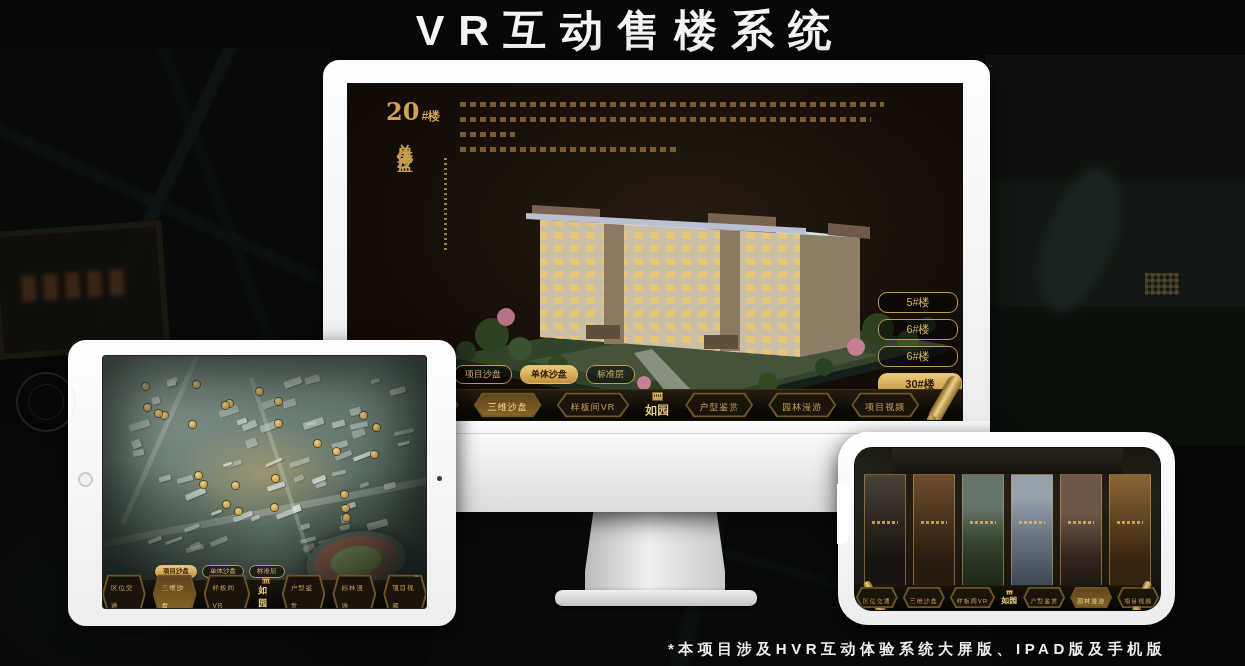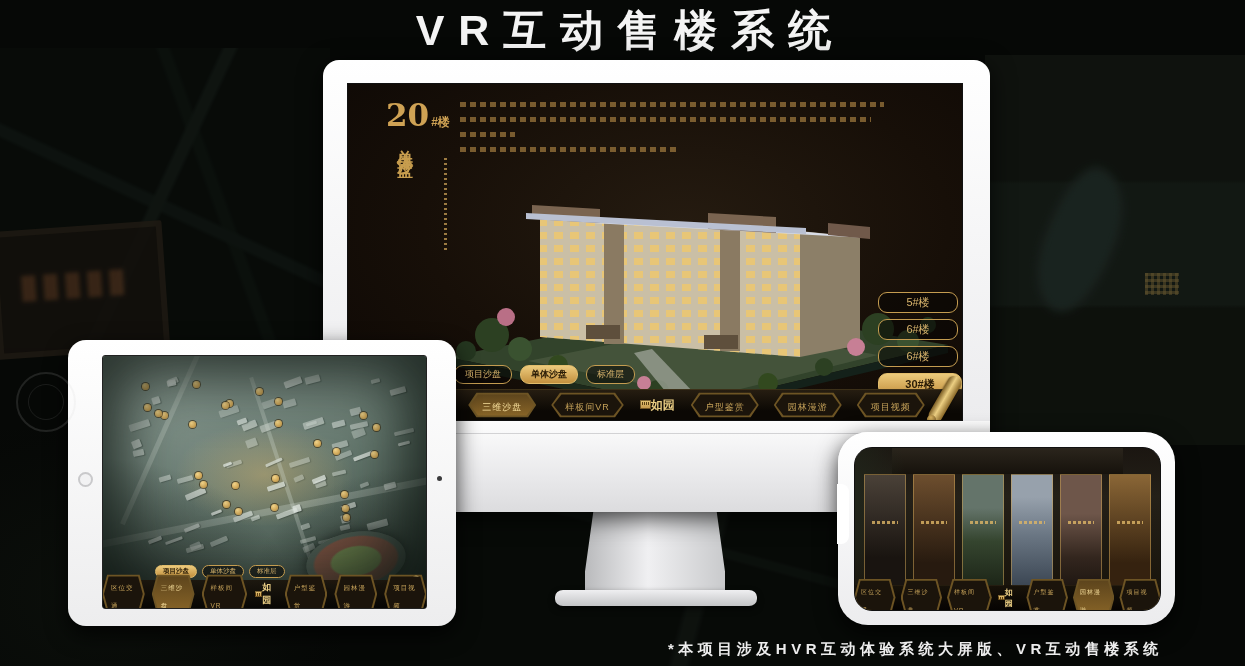--- a/index.html
+++ b/index.html
@@ -60,21 +60,21 @@
 
   .nav-item { position:relative; padding:4px 13px; cursor:pointer; }
   .nav-item::after { content:""; position:absolute; inset:-1px; background:#6d5424;
     clip-path:polygon(0 50%,12% 6%,88% 6%,100% 50%,88% 94%,12% 94%); }
   .nav-item::before { content:""; position:absolute; inset:1px; background:#1b140b; z-index:1;
     clip-path:polygon(0 50%,12% 6%,88% 6%,100% 50%,88% 94%,12% 94%); }
   .nav-item > span { position:relative; z-index:2; color:#c6a259; letter-spacing:1px;margin-top:6px; }
   .nav-item.active::before { background:linear-gradient(#5b431c,#8a6628); }
   .nav-item.active > span { color:#f5dd9a; }
 
-  .nav-logo { position:relative; display:flex; flex-direction:row; align-items:center; z-index:2; }
+  .nav-logo { position:relative; display:flex; flex-direction:column; align-items:center; z-index:2; }
   .logo-seal { width:11px; height:9px; border-radius:1px;
     background:linear-gradient(#e8c878,#c09448); box-shadow:inset 0 0 0 1px rgba(60,40,8,.6); }
   .logo-seal::after { content:""; display:block; margin:2px auto 0; width:7px; height:3px;
     background:repeating-linear-gradient(90deg,#5a3f12 0 1px,transparent 1px 2px); }
   .logo-text { font-family:"DejaVu Serif","Liberation Serif",serif; color:#e9cd84; font-weight:bold; }
 
   
   .monitor-frame { position:absolute; z-index:10; left:323px; top:60px; width:667px; height:452px;
     background:linear-gradient(#ffffff,#ececee 80%,#e2e2e4); border-radius:16px;
     box-shadow:0 6px 24px rgba(0,0,0,.75); }
@@ -85,21 +85,21 @@
     background:linear-gradient(#fdfdfd,#e9e9eb 60%,#dcdcde); border-radius:0 0 16px 16px; }
   .monitor-chin::before { content:""; position:absolute; left:0; right:0; top:12px; height:1px; background:#d2d2d4; }
   .monitor-stand { position:absolute; z-index:9; left:585px; top:511px; width:140px; height:84px;
     background:linear-gradient(90deg,#b9babc,#f0f0f2 45%,#c9cacc);
     clip-path:polygon(6% 0,94% 0,100% 72%,114% 100%,-14% 100%,0 72%); }
   .monitor-base { position:absolute; z-index:9; left:555px; top:590px; width:202px; height:16px;
     border-radius:8px/7px; background:linear-gradient(#efeff1,#c3c4c6); box-shadow:0 3px 6px rgba(0,0,0,.6); }
 
   
   .headline { position:absolute; left:38px; top:16px; color:#cfa254; }
-  .headline .num { font-family:"DejaVu Serif","Liberation Serif",serif; font-size:31px; font-weight:bold; line-height:1; }
+  .headline .num { font-family:"DejaVu Serif","Liberation Serif",serif; font-size:24px; font-weight:bold; line-height:1; }
   .headline .suffix { font-size:12px; font-weight:bold; margin-left:2px; }
   .headline .vertical { writing-mode:vertical-rl; text-orientation:upright; font-size:16px; font-weight:bold;
     letter-spacing:4px; margin-top:6px; margin-left:8px; color:#c79d4e;
     font-family:"DejaVu Serif","Liberation Serif",serif; }
   .headline .micro-col { position:absolute; left:58px; top:58px; width:3px; height:92px;
     background:repeating-linear-gradient(rgba(190,150,80,.8) 0 2px, transparent 2px 5px); }
 
   .desc { position:absolute; left:112px; top:18px; width:424px; }
   .desc i { display:block; height:5px; margin-bottom:10px;
     background:repeating-linear-gradient(90deg, rgba(186,142,72,.6) 0 6px, transparent 6px 10px); }
@@ -464,15 +464,15 @@
         </div>
         <div class="nav-item"><span>户型鉴赏</span></div>
         <div class="nav-item active"><span>园林漫游</span></div>
         <div class="nav-item"><span>项目视频</span></div>
         <div class="scroll-icon sr"></div>
       </div>
     </div>
     <div class="phone-notch"></div>
   </div>
 
-  <div class="footnote">*本项目涉及HVR互动体验系统大屏版、VR互动售楼系统</div>
+  <div class="footnote">*本项目涉及HVR互动体验系统大屏版、IPAD版及手机版</div>
 
 </div>
 
 </body></html>

